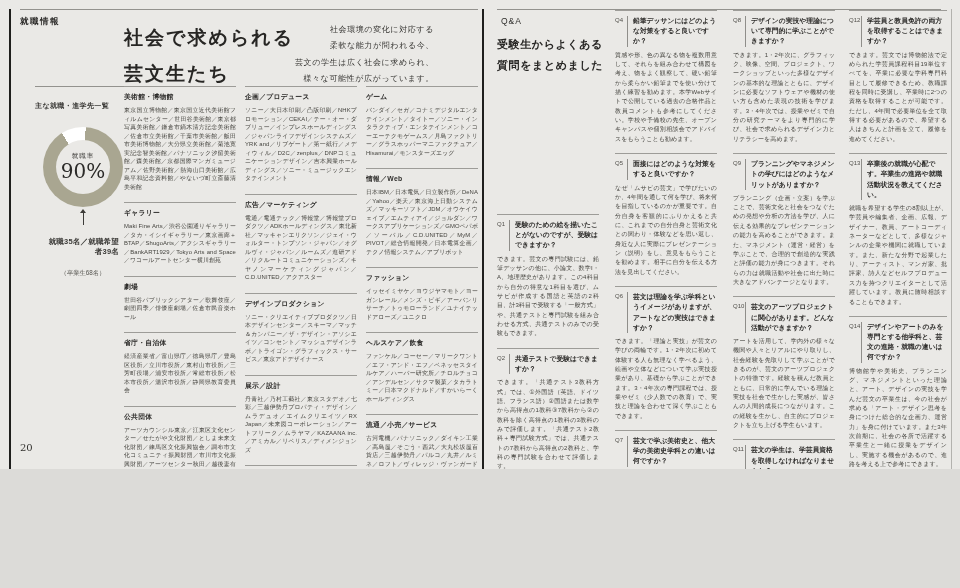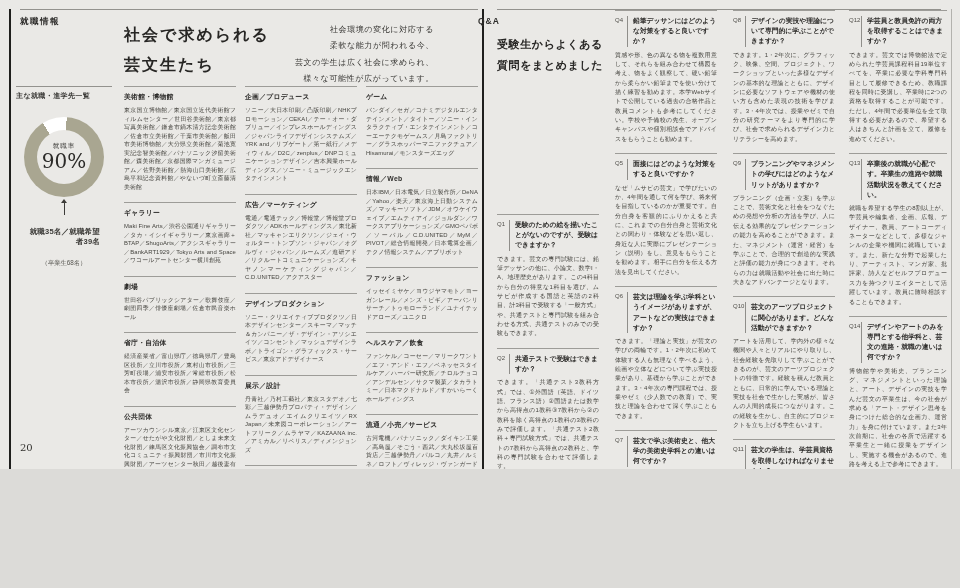--- a/index.html
+++ b/index.html
@@ -9,25 +9,25 @@
     font-family:"Liberation Sans","DejaVu Sans",sans-serif;
     color:#3c3b38;
     -webkit-font-smoothing:antialiased;
   }
   .hrule{position:absolute;height:1px;background:#93928e;}
   .vline{position:absolute;width:2px;background:#1f1f1d;}
   .vline.soft{width:1px;background:#b3b2ae;}
 
   
   .section-label{position:absolute;left:20px;top:16px;font-size:8.5px;font-weight:bold;letter-spacing:1.5px;color:#2e2d2b;}
-  .main-title{position:absolute;left:124px;top:20px;font-size:16px;font-weight:bold;letter-spacing:2px;line-height:1.9;white-space:pre-line;color:#27262  4;color:#272624;margin:0;}
+  .main-title{position:absolute;left:124px;top:20px;font-size:19px;font-weight:bold;letter-spacing:2px;line-height:1.9;white-space:pre-line;color:#27262  4;color:#272624;margin:0;}
   .intro{position:absolute;left:295px;top:22px;font-size:8px;line-height:2.05;letter-spacing:0.6px;white-space:pre-line;color:#37363   3;color:#373633;text-align:right;}
 
   
-  .stats-col{position:absolute;left:16px;top:86px;width:96px;border-top:1px solid #93928e;padding-top:4px;}
+  .stats-col{position:absolute;left:35px;top:86px;width:96px;border-top:1px solid #93928e;padding-top:14px;}
   .stats-heading{font-size:7px;font-weight:bold;letter-spacing:0.4px;margin:0 0 16px 0;}
   .donut{position:relative;width:80px;height:80px;margin:0 auto;border-radius:50%;
     background:conic-gradient(from -32deg,#ffffff 0 36deg,#a9a691 36deg 360deg);}
   .donut-hole{position:absolute;inset:13px;border-radius:50%;background:#eae9e6;
     display:flex;flex-direction:column;align-items:center;justify-content:center;}
   .donut-label{font-size:6.5px;letter-spacing:1px;color:#3c3b38;}
   .donut-value{font-size:20px;font-family:"DejaVu Serif","Liberation Serif",serif;color:#2b2a28;line-height:1.05;}
   .stat-arrow{position:relative;width:1px;height:12px;background:#3c3b38;margin:6px auto 4px;}
   .stat-arrow::before{content:"";position:absolute;top:-4px;left:-2.5px;
     border-left:3px solid transparent;border-right:3px solid transparent;border-bottom:4px solid #3c3b38;}
@@ -35,21 +35,21 @@
   .stat-note{font-size:6.3px;text-align:center;margin-top:3px;color:#55544f;}
 
   
   .cat-col{position:absolute;top:86px;width:112px;height:462px;overflow:hidden;}
   .cat-col.c1{left:124px;} .cat-col.c2{left:245px;} .cat-col.c3{left:366px;}
   .cat{border-top:1px solid #9d9c98;padding-top:5px;margin-bottom:11px;}
   .cat-name{font-size:6.8px;font-weight:bold;letter-spacing:0.3px;margin:0 0 4px 0;color:#2e2d2b;}
   .cat-body{font-size:5.9px;line-height:1.44;text-align:justify;margin:0;color:#45443f;letter-spacing:0.1px;}
 
   
-  .qa-label{position:absolute;left:478px;top:16px;font-size:8.5px;font-weight:bold;letter-spacing:1px;color:#2e2d2b;}
+  .qa-label{position:absolute;left:501px;top:16px;font-size:8.5px;font-weight:normal;letter-spacing:1px;color:#2e2d2b;}
   .qa-title{position:absolute;left:497px;top:34px;font-size:11px;font-weight:bold;letter-spacing:0.6px;line-height:1.95;white-space:pre-line;margin:0;color:#272624;}
   .qa-col{position:absolute;width:102px;top:10px;height:534px;overflow:hidden;}
   .qa-col.q1{left:497px;top:214px;height:330px;}
   .qa-col.q2{left:615px;} .qa-col.q3{left:733px;} .qa-col.q4{left:849px;width:98px;}
   .qa{border-top:1px solid #9d9c98;padding-top:5px;margin-bottom:9px;}
   .qa-head{display:flex;align-items:stretch;margin:0 0 4px 0;}
   .qa-id{flex:0 0 12px;font-size:6px;color:#504f4a;border-right:1px solid #8f8e8a;margin-right:5px;padding-top:1px;}
   .qa-q{font-size:6.8px;font-weight:bold;line-height:1.5;margin:0;color:#2e2d2b;}
   .qa-a{font-size:6px;line-height:1.56;text-align:justify;margin:0;color:#45443f;letter-spacing:0.1px;}
 

